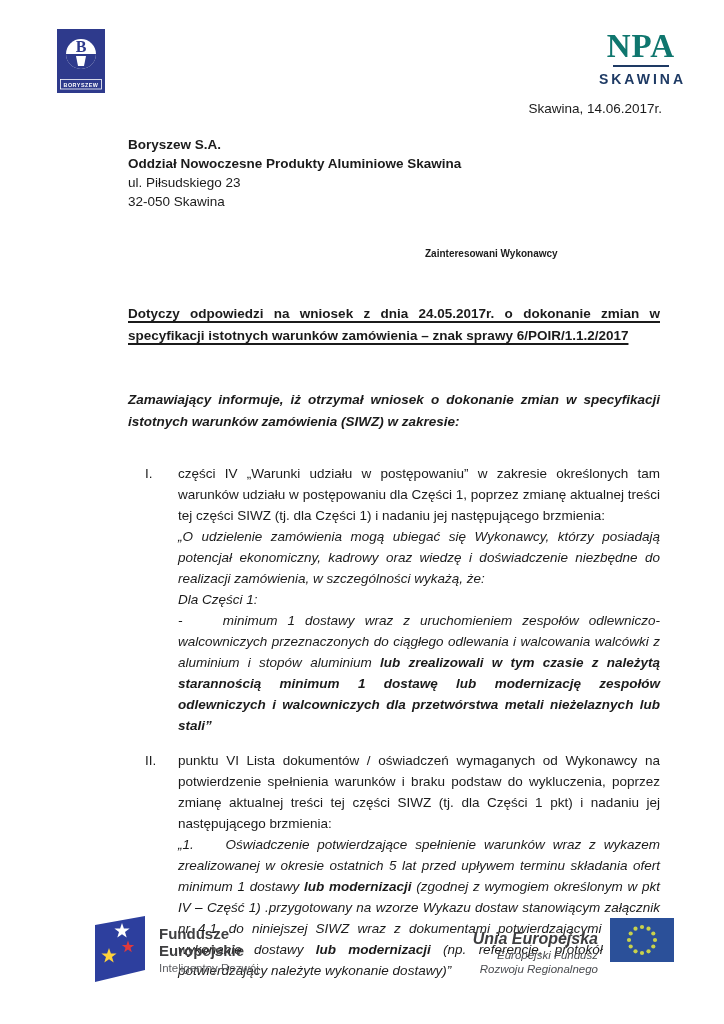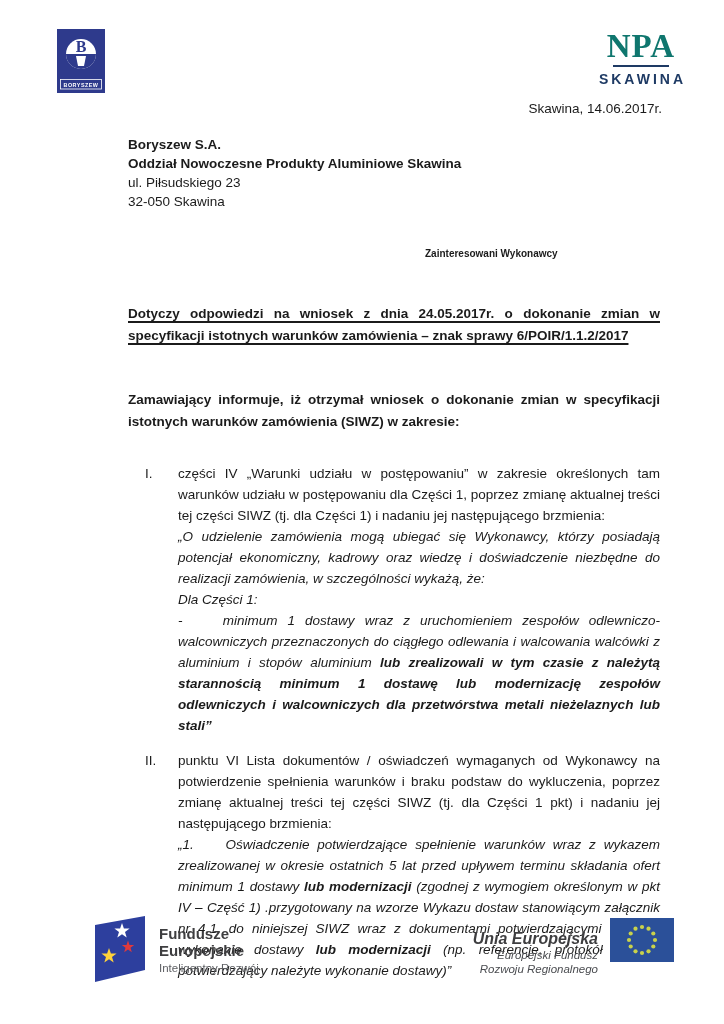--- a/index.html
+++ b/index.html
@@ -18,21 +18,21 @@
   .npa-wordmark{font-family:"Liberation Serif",serif;font-weight:700;font-size:33px;line-height:27px;color:#0f766e;letter-spacing:1px;}
   .npa-divider{width:56px;height:2px;background:#1e3a64;margin:5px 0 4px 0;}
   .npa-subtitle{font-size:14px;font-weight:700;letter-spacing:3px;color:#1e3a64;padding-left:3px;}
   .date-line{text-align:right;padding-right:62px;margin-top:8px;font-size:13.5px;padding-left:9px;}
   
   .main{padding:0 64px 0 88px;margin-left:40px;}
   .sender{margin-top:19px;font-size:13.5px;line-height:19px;}
   .sender .b{font-weight:700;}
   .recipient{margin-top:37px;margin-left:297px;font-weight:700;font-size:10px;}
   .subject{margin-top:44px;font-weight:700;font-size:13.5px;line-height:22px;text-align:justify;text-decoration:underline;text-decoration-thickness:1.5px;text-underline-offset:3px;}
-  .intro{margin-top:42px;font-weight:700;font-size:13.5px;line-height:22px;text-align:justify;}
+  .intro{margin-top:42px;font-weight:700;font-size:13.5px;line-height:22px;text-align:justify;font-style:italic;}
   .items{margin-top:30px;}
   .item{display:flex;}
   .item + .item{margin-top:14px;}
   .item-num{width:50px;flex:0 0 50px;box-sizing:border-box;padding-left:17px;font-size:13.5px;line-height:21px;}
   .item-body{flex:1;font-size:13.5px;line-height:21px;}
   .item-body p{margin:0;text-align:justify;}
   .quote{font-style:italic;}
   .rich-bold{font-weight:700;}
   
   .footer{position:absolute;left:95px;right:50px;top:916px;display:flex;justify-content:space-between;align-items:flex-start;gap:28px;}

